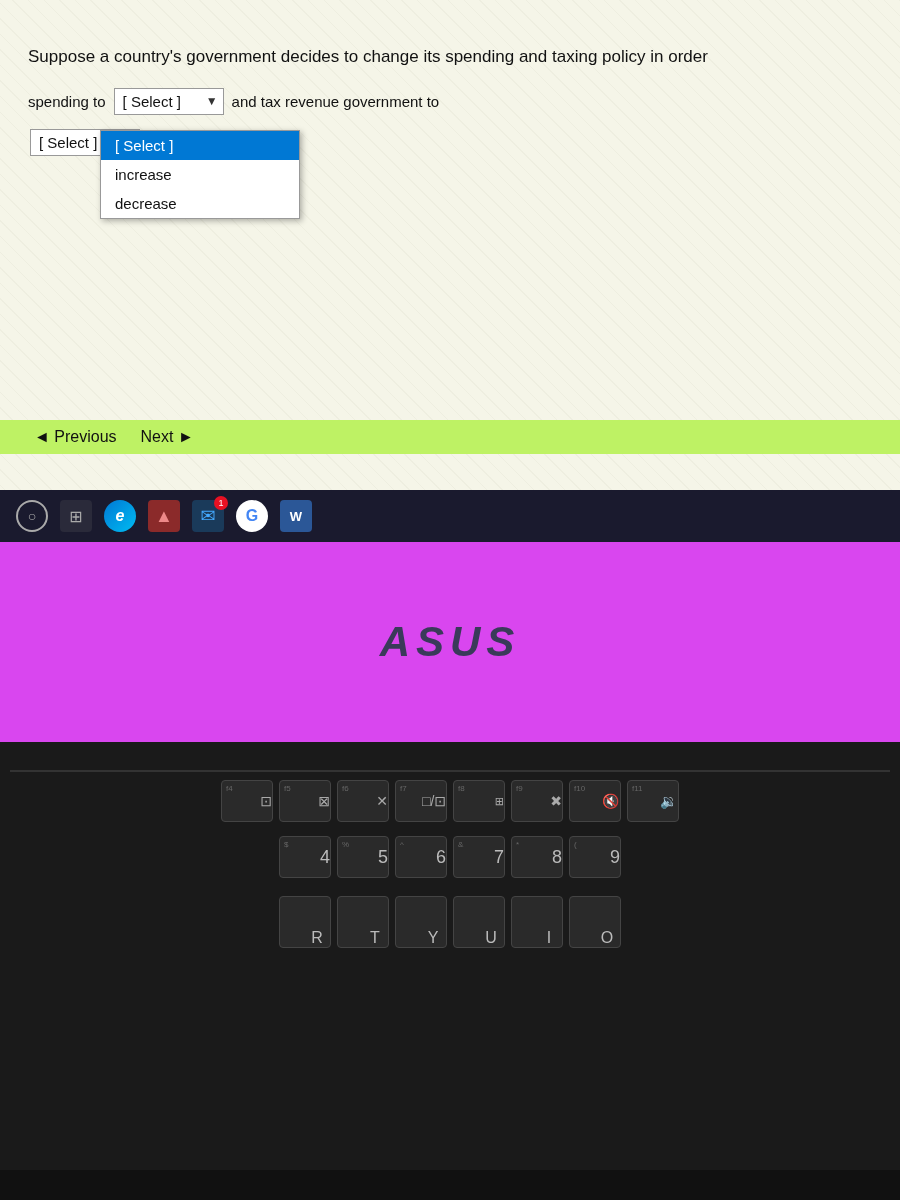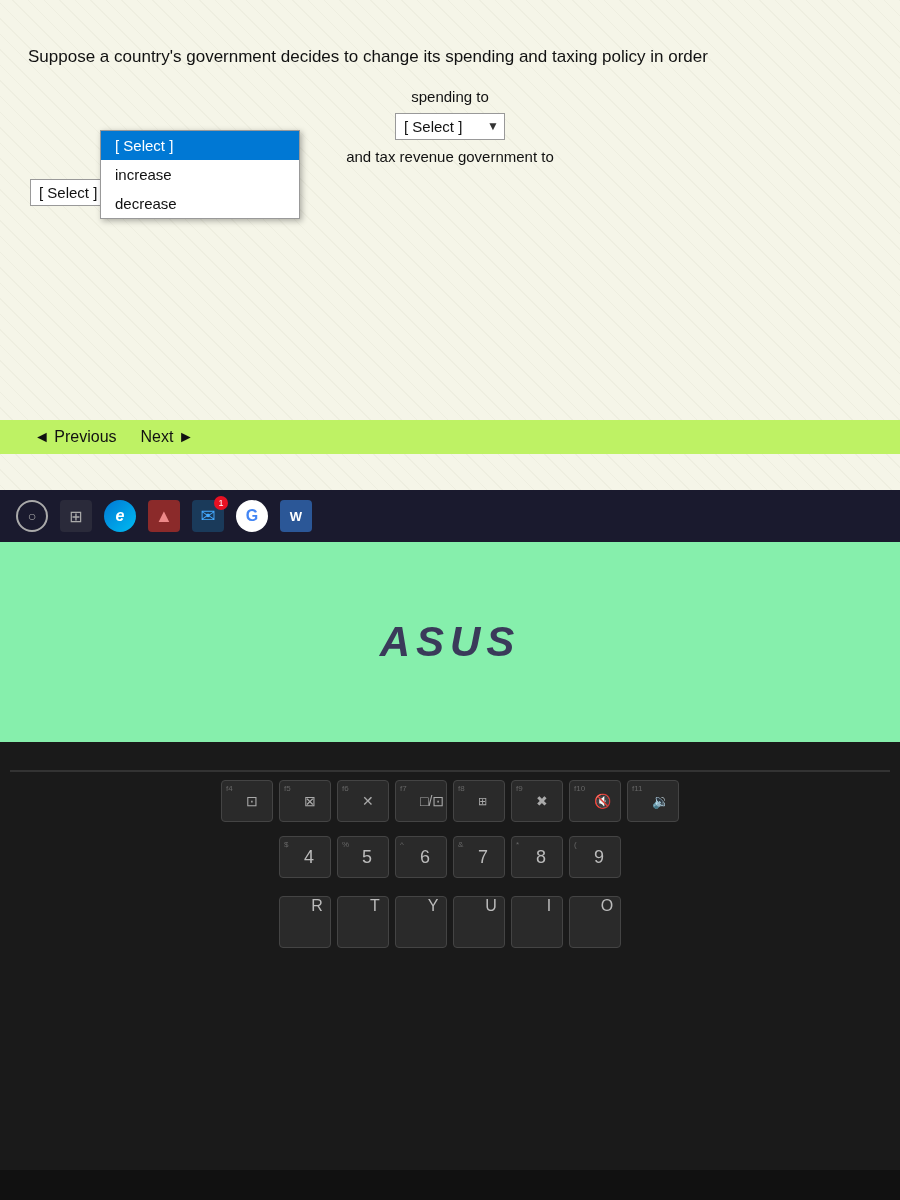--- a/index.html
+++ b/index.html
@@ -37,21 +37,20 @@
       margin-bottom: 18px;
       margin-top: 16px;
     }
 
     .inline-form-row {
       display: flex;
       align-items: center;
       gap: 8px;
       margin-bottom: 14px;
       flex-wrap: wrap;
-      flex-direction: column;
     }
 
     .inline-label {
       font-size: 15px;
       color: #111;
     }
 
     .select-wrapper {
       position: relative;
       display: inline-block;
@@ -202,21 +201,21 @@
       justify-content: center;
     }
 
     
     .laptop-screen-lower {
       position: absolute;
       top: 542px;
       left: 0;
       right: 0;
       height: 200px;
-      background: #86efac;
+      background: #d946ef;
       display: flex;
       align-items: center;
       justify-content: center;
     }
 
     .asus-logo {
       font-size: 42px;
       font-weight: 900;
       color: #3a3a5a;
       letter-spacing: 6px;
@@ -243,21 +242,21 @@
       margin-bottom: 10px;
     }
 
     .key {
       background: #2a2a2a;
       border: 1px solid #444;
       border-radius: 4px;
       color: #aaa;
       font-size: 13px;
       display: flex;
-      align-items: flex-start;
+      align-items: flex-end;
       justify-content: center;
       cursor: pointer;
       position: relative;
       padding-left: 24px;
     }
 
     .key-fn {
       width: 52px;
       height: 42px;
       font-size: 11px;

